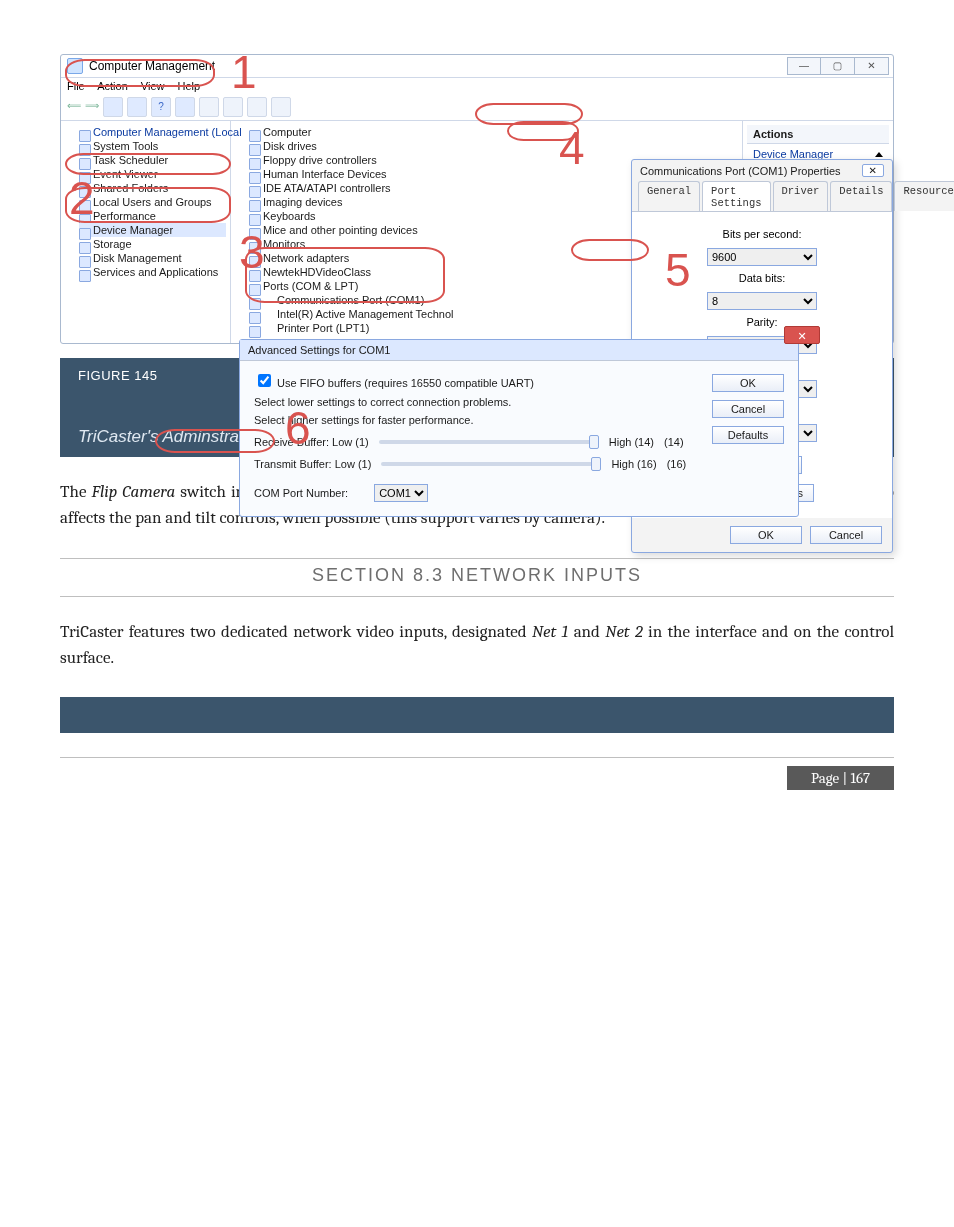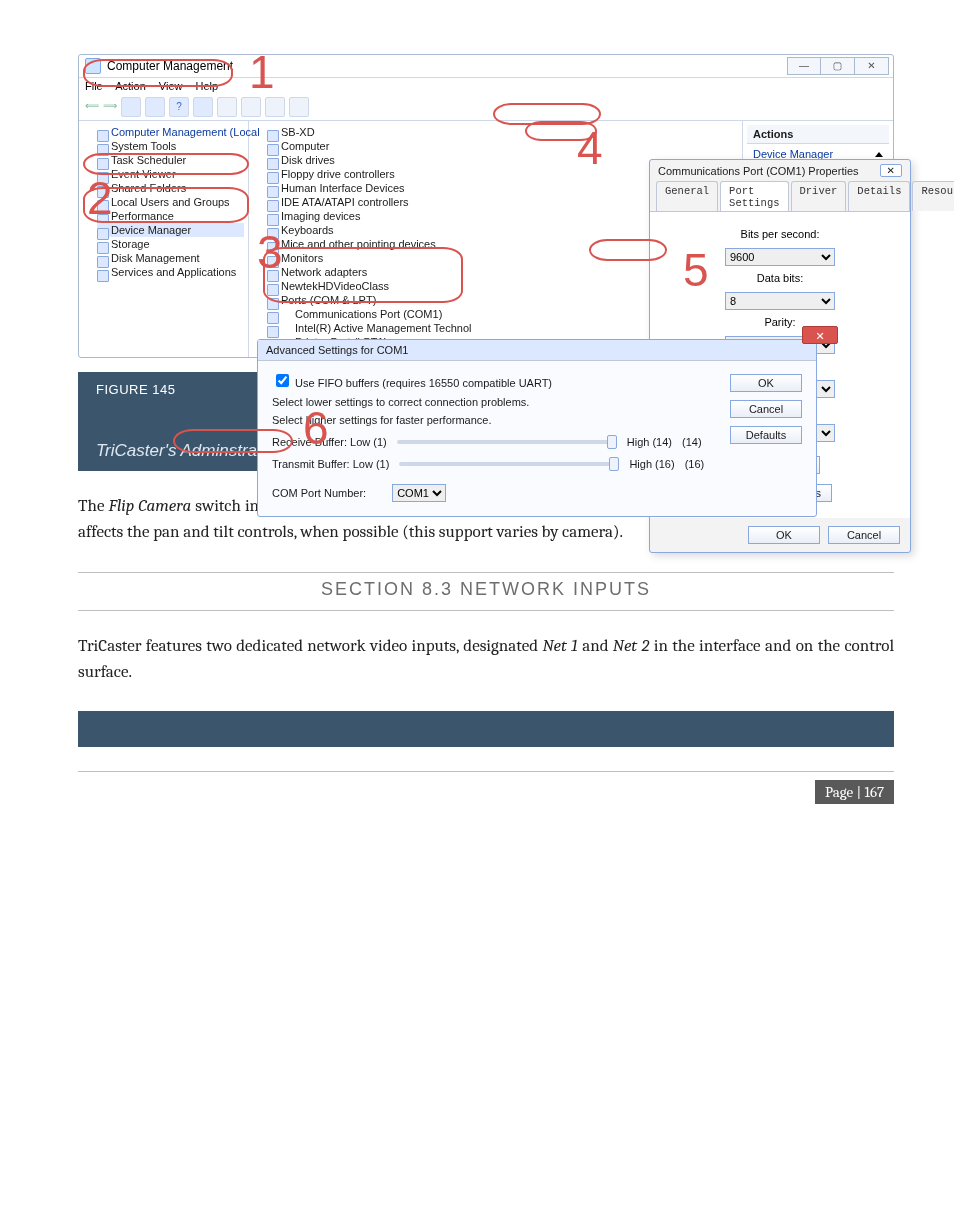--- a/index.html
+++ b/index.html
@@ -4,21 +4,21 @@
 <style>
   * { box-sizing: border-box; }
   body {
     margin: 0;
     font-family: Cambria, Georgia, serif;
     font-size: 16px;
     color: #222;
     background: #fff;
     width: 954px;
   }
-  .page { padding: 40px 60px 30px 60px; margin-left: 18px; }
+  .page { padding: 40px 60px 30px 60px; }
 
   
   .shot-wrap {
     background: #fff;
     padding: 14px 0 0 0;
   }
   .cm-window {
     border: 1px solid #a9b9cf;
     border-radius: 3px;
     position: relative;
@@ -133,21 +133,21 @@
     font-family:"Segoe UI",Tahoma,sans-serif; font-size:18px;
     padding:6px 0 10px 0; margin:4px 0 18px 0;
     border-top:1px solid #bfbfbf; border-bottom:1px solid #bfbfbf;
   }
 
   .blueband { background:#3b556c; height:36px; margin:14px 0 24px 0; }
 
   .footrule { border:none; border-top:1px solid #bfbfbf; margin:20px 0 8px 0; }
   .pagenum {
     float:right; background:#595959; color:#fff; font-family:Cambria,Georgia,serif;
-    padding:3px 10px; font-size:15px;
+    padding:3px 24px; font-size:15px;
   }
   .clear { clear:both; }
 </style>
 </head>
 <body>
 
 <div class="page">
 
   <div class="shot-wrap">
     <div class="cm-window">
@@ -194,21 +194,20 @@
             <li>Performance</li>
             <li class="sel">Device Manager</li>
             <li>Storage</li>
             <li>Disk Management</li>
             <li>Services and Applications</li>
           </ul>
         </div>
 
         <div class="dev-tree">
           <ul>
-            <li>SB-XD</li>
             <li>Computer</li>
             <li>Disk drives</li>
             <li>Floppy drive controllers</li>
             <li>Human Interface Devices</li>
             <li>IDE ATA/ATAPI controllers</li>
             <li>Imaging devices</li>
             <li>Keyboards</li>
             <li>Mice and other pointing devices</li>
             <li>Monitors</li>
             <li>Network adapters</li>

